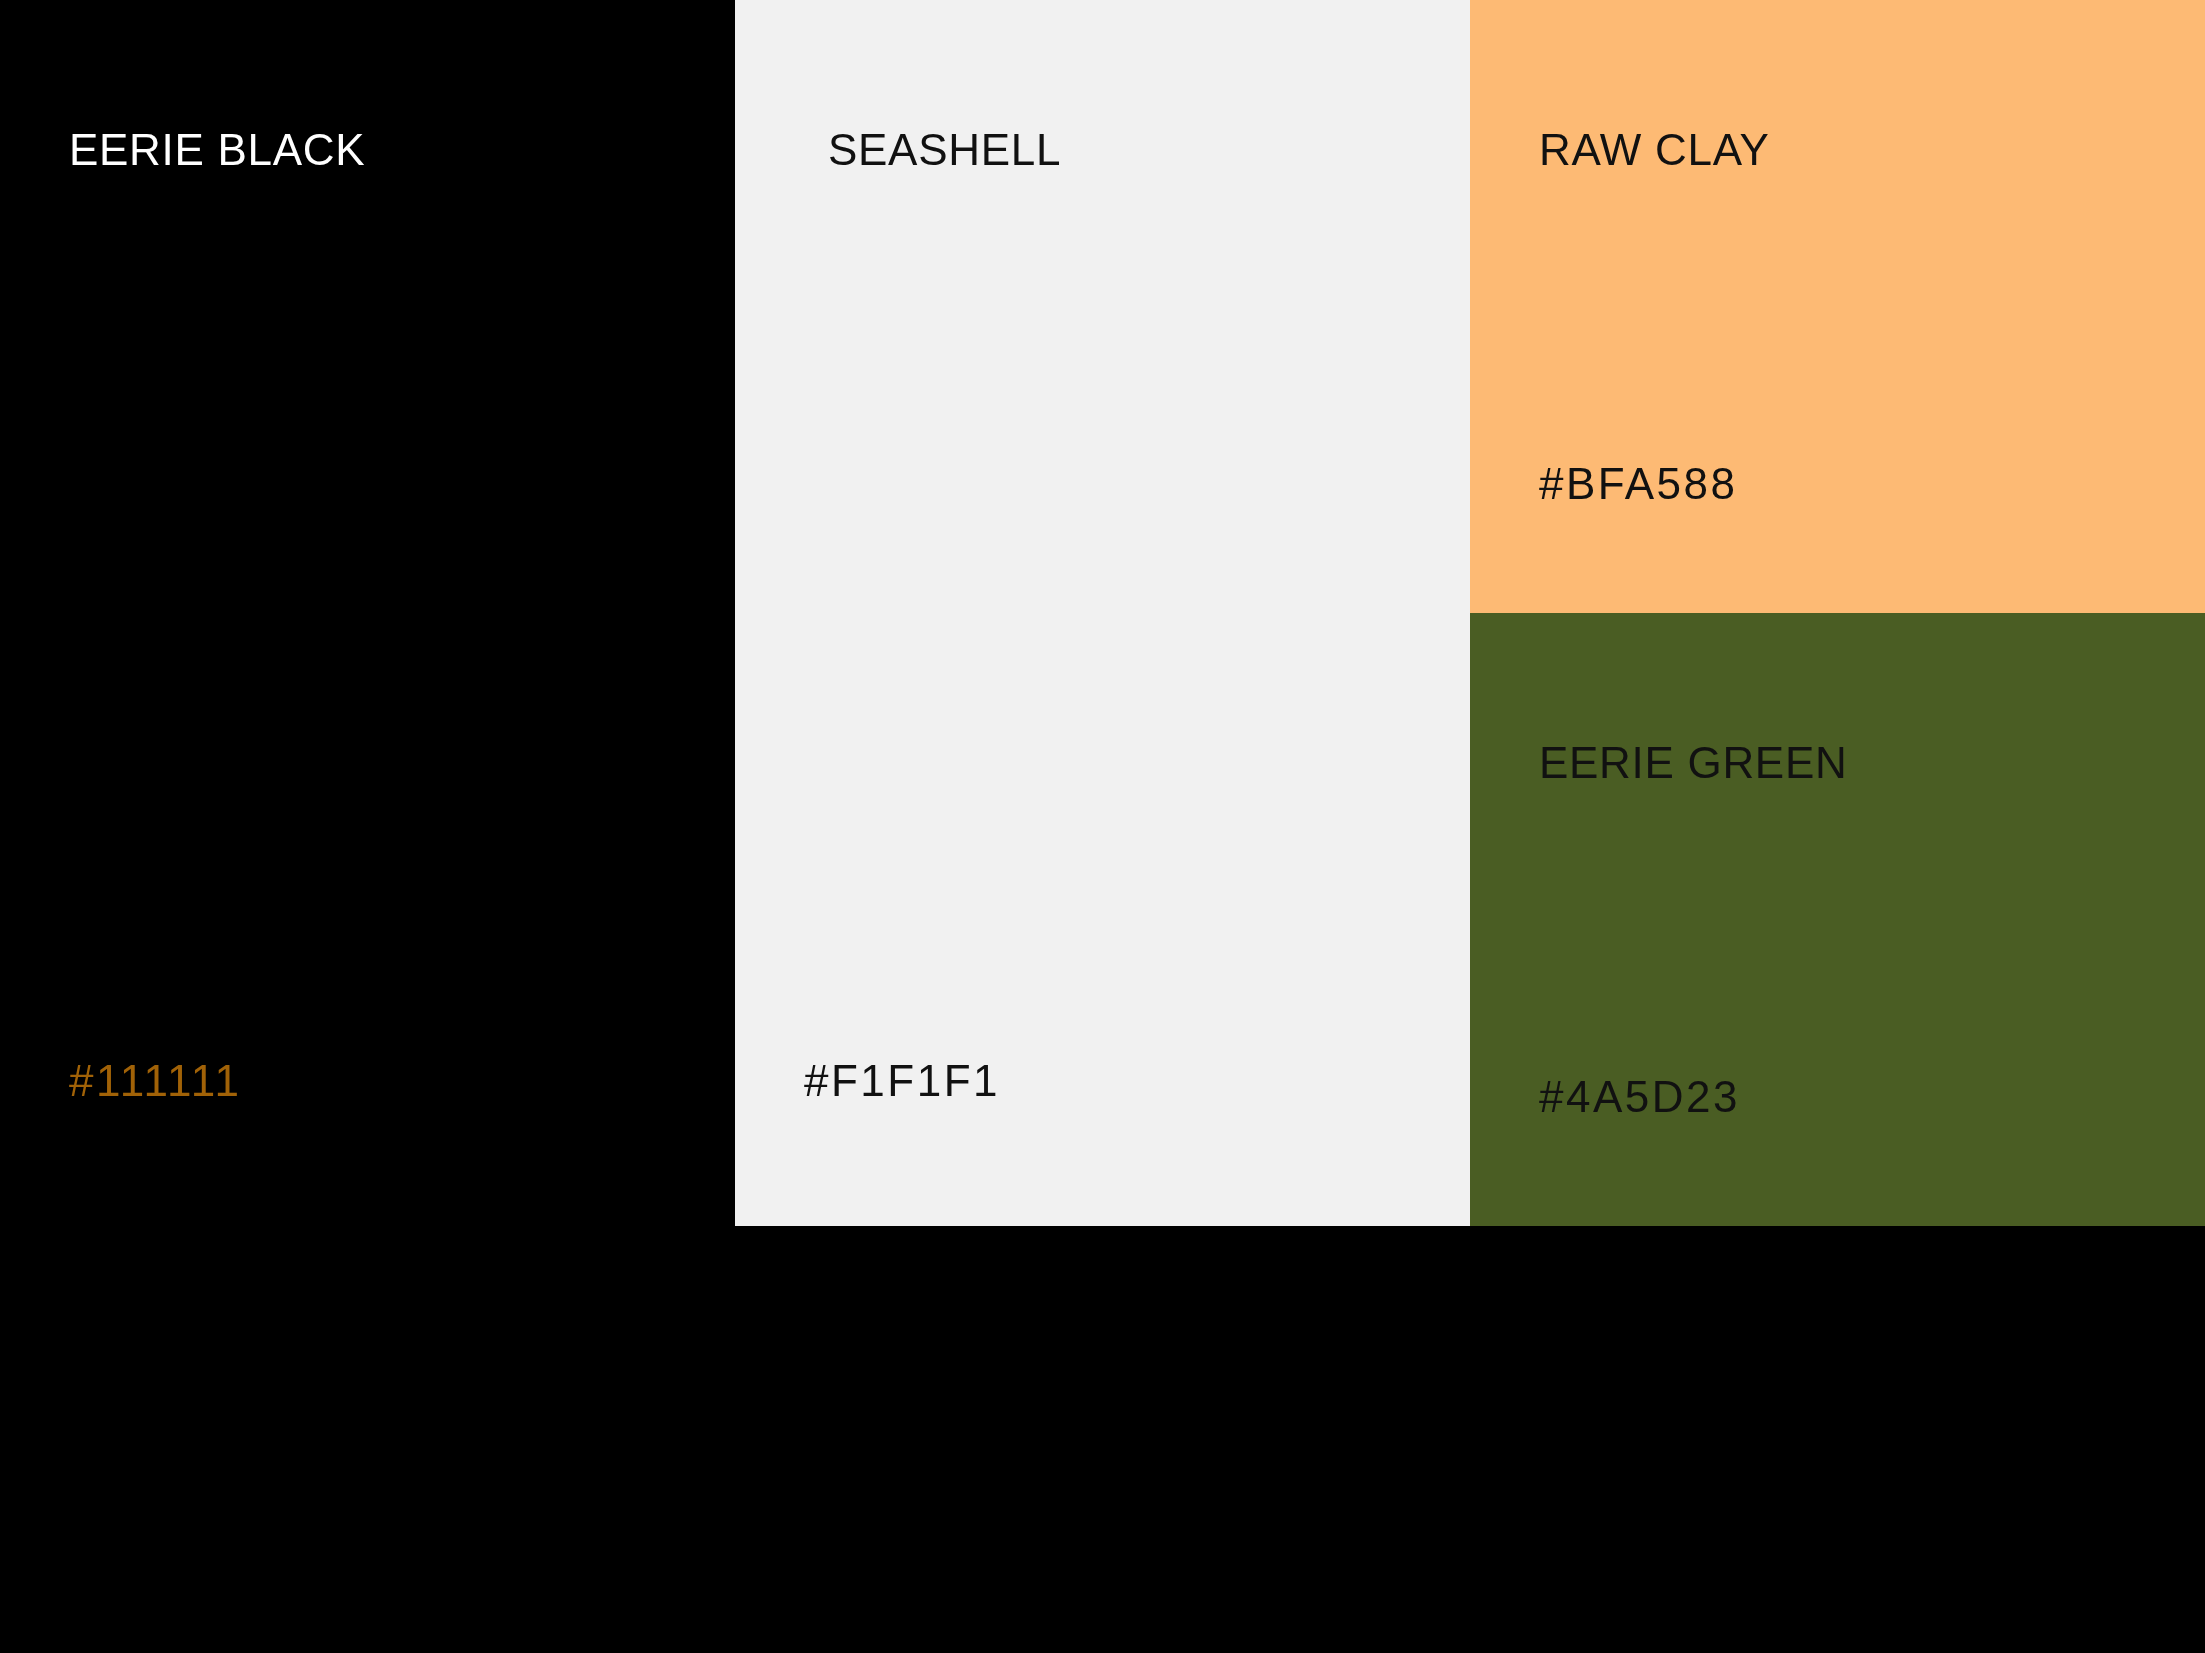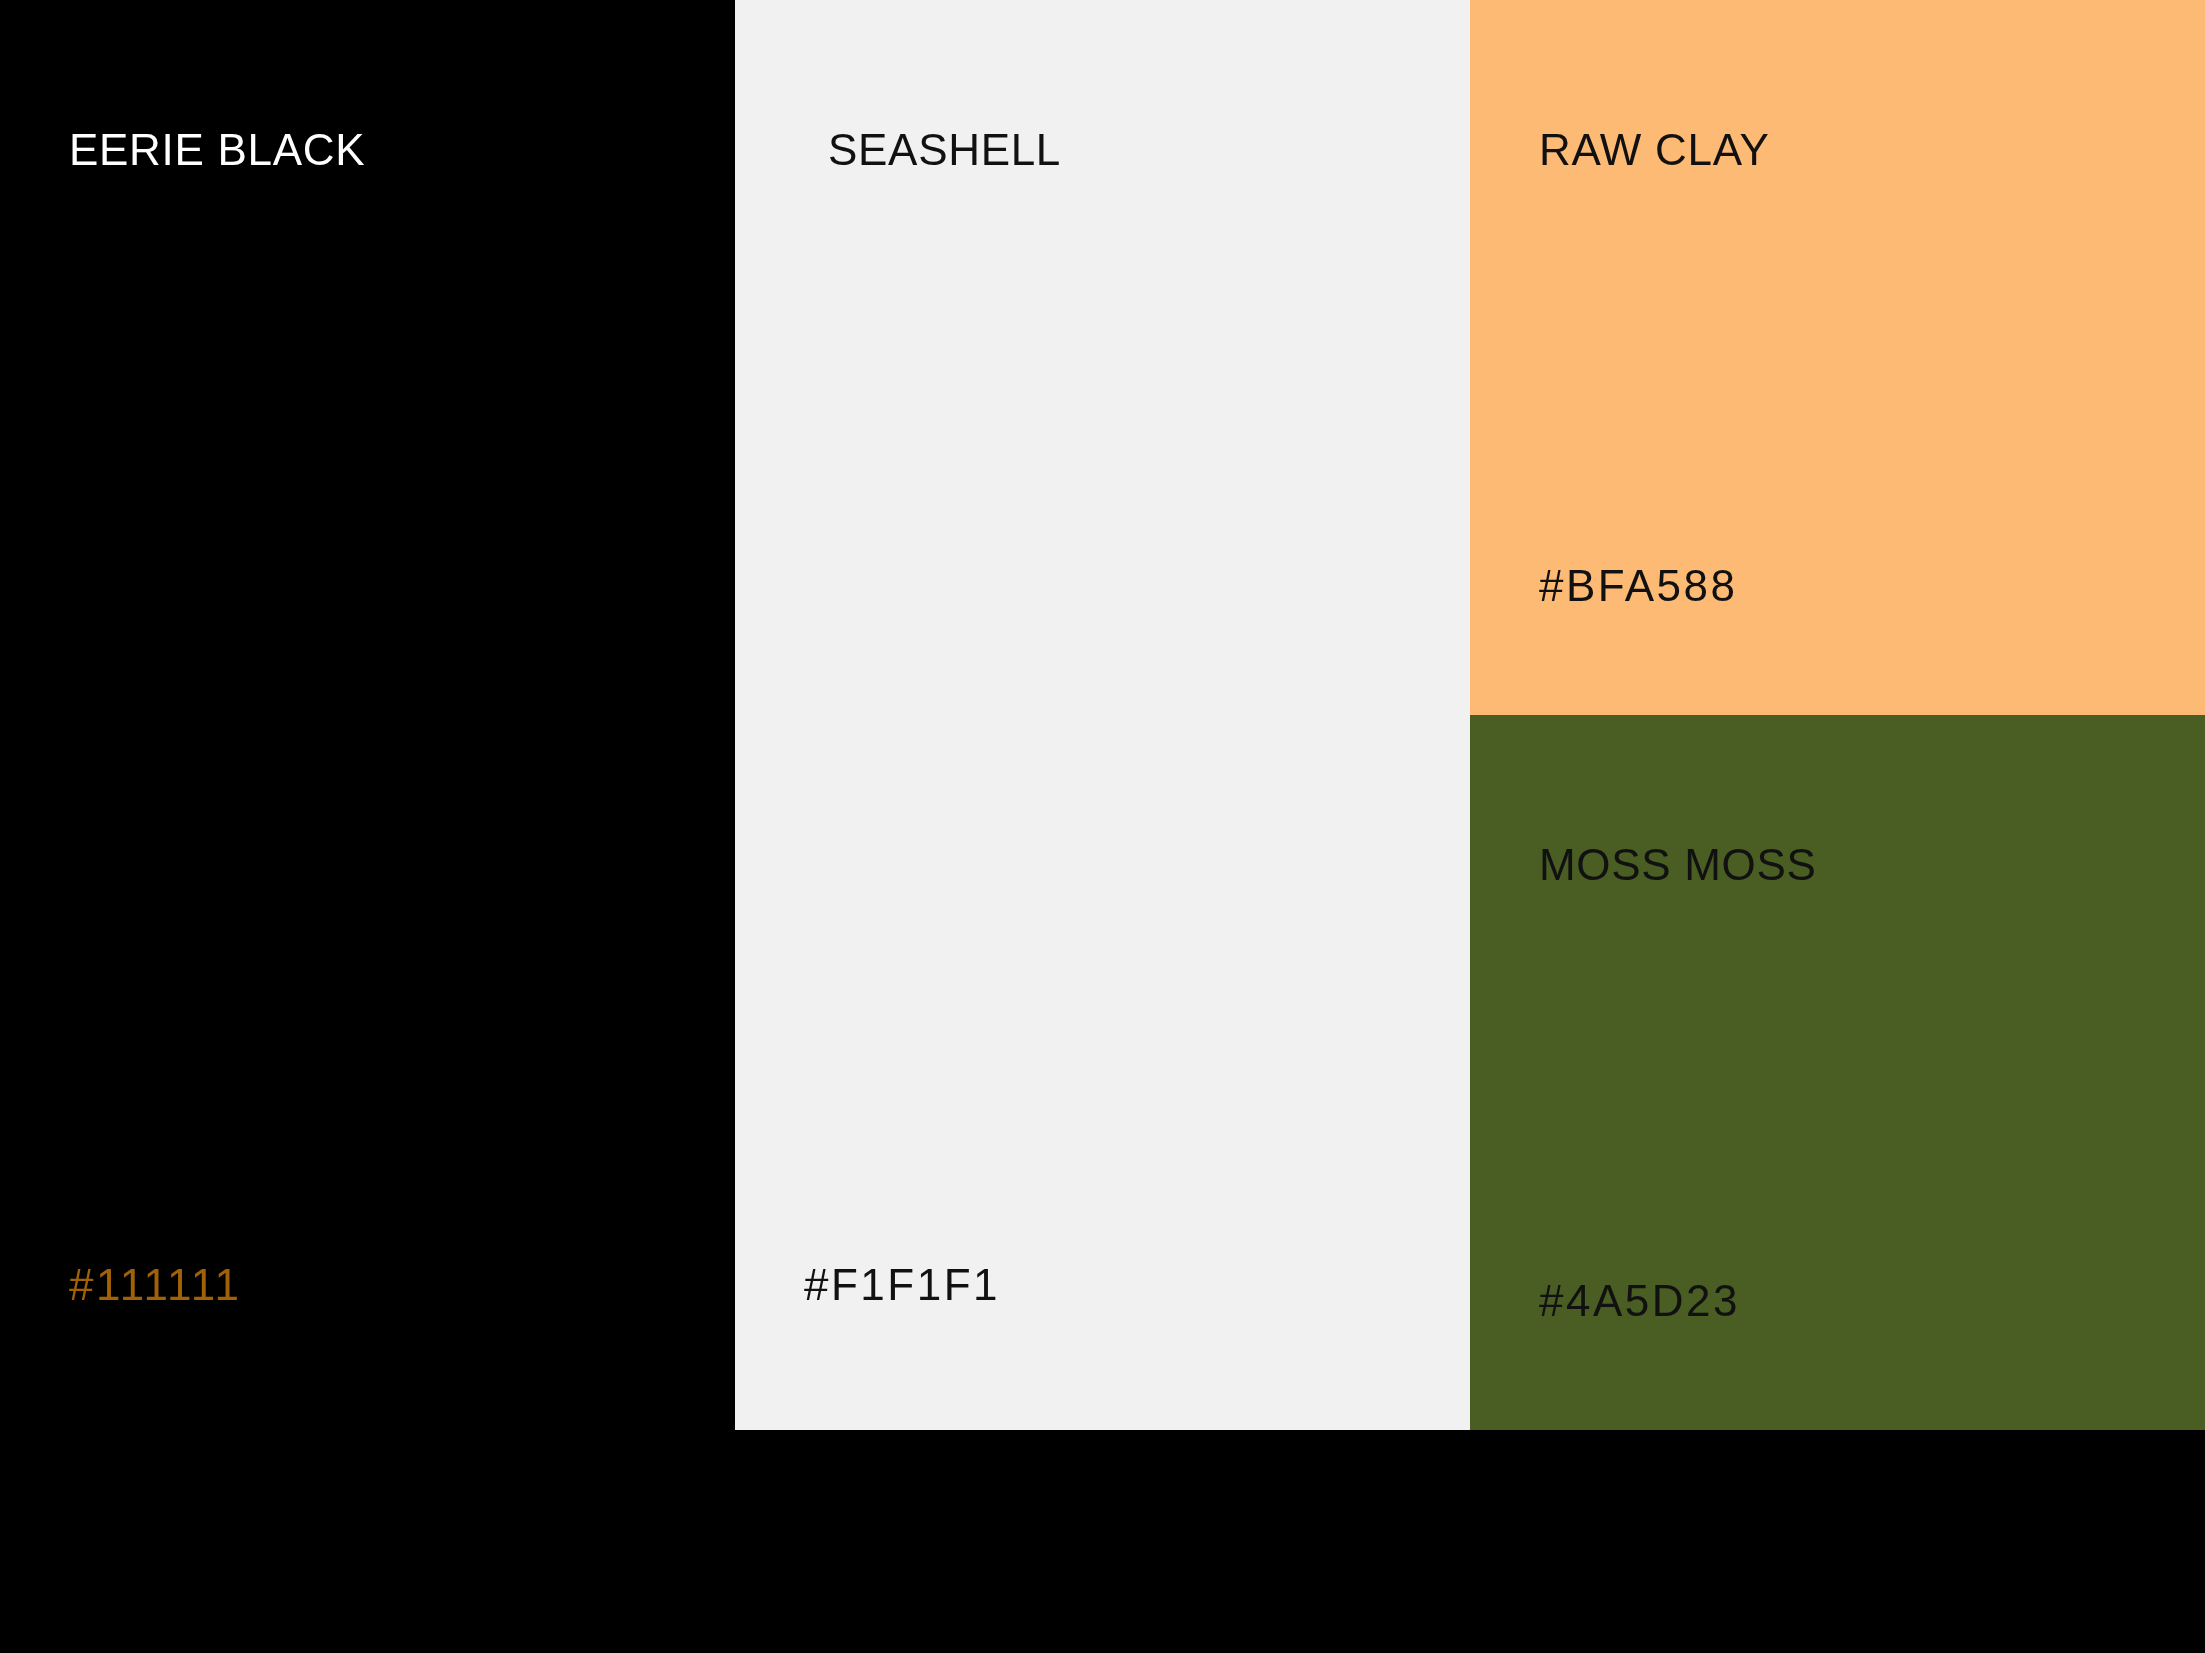--- a/index.html
+++ b/index.html
@@ -8,24 +8,25 @@
     padding: 0;
     width: 2205px;
     height: 1654px;
     overflow: hidden;
     background: #000;
   }
 
   .palette {
     position: relative;
     width: 2205px;
-    height: 1430px;
+    height: 1226px;
     display: flex;
     flex-direction: row;
     font-family: "Liberation Sans", "DejaVu Sans", sans-serif;
+    justify-content: center;
   }
 
   
   .col {
     position: relative;
     height: 100%;
     flex: 0 0 33.3333%;
     width: 33.3333%;
   }
   .col-split {
@@ -98,20 +99,20 @@
   </div>
 
   <div class="col col-split">
 
     <div class="swatch swatch-half" id="sw2" style="background-color: #fdba74;">
       <div class="swatch-name on-light" style="color: rgb(17, 17, 17);">RAW CLAY</div>
       <div class="swatch-hex on-light" style="color: rgb(17, 17, 17);">#BFA588</div>
     </div>
 
     <div class="swatch swatch-half" id="sw3" style="background-color: rgb(74, 93, 35);">
-      <div class="swatch-name on-light" style="color: rgb(17, 17, 17);">MOSS MOSS</div>
+      <div class="swatch-name on-light" style="color: rgb(17, 17, 17);">EERIE GREEN</div>
       <div class="swatch-hex on-light" style="color: rgb(17, 17, 17); margin-top: 8px;">#4A5D23</div>
     </div>
 
   </div>
 
 </div>
 
 
 </body></html>

